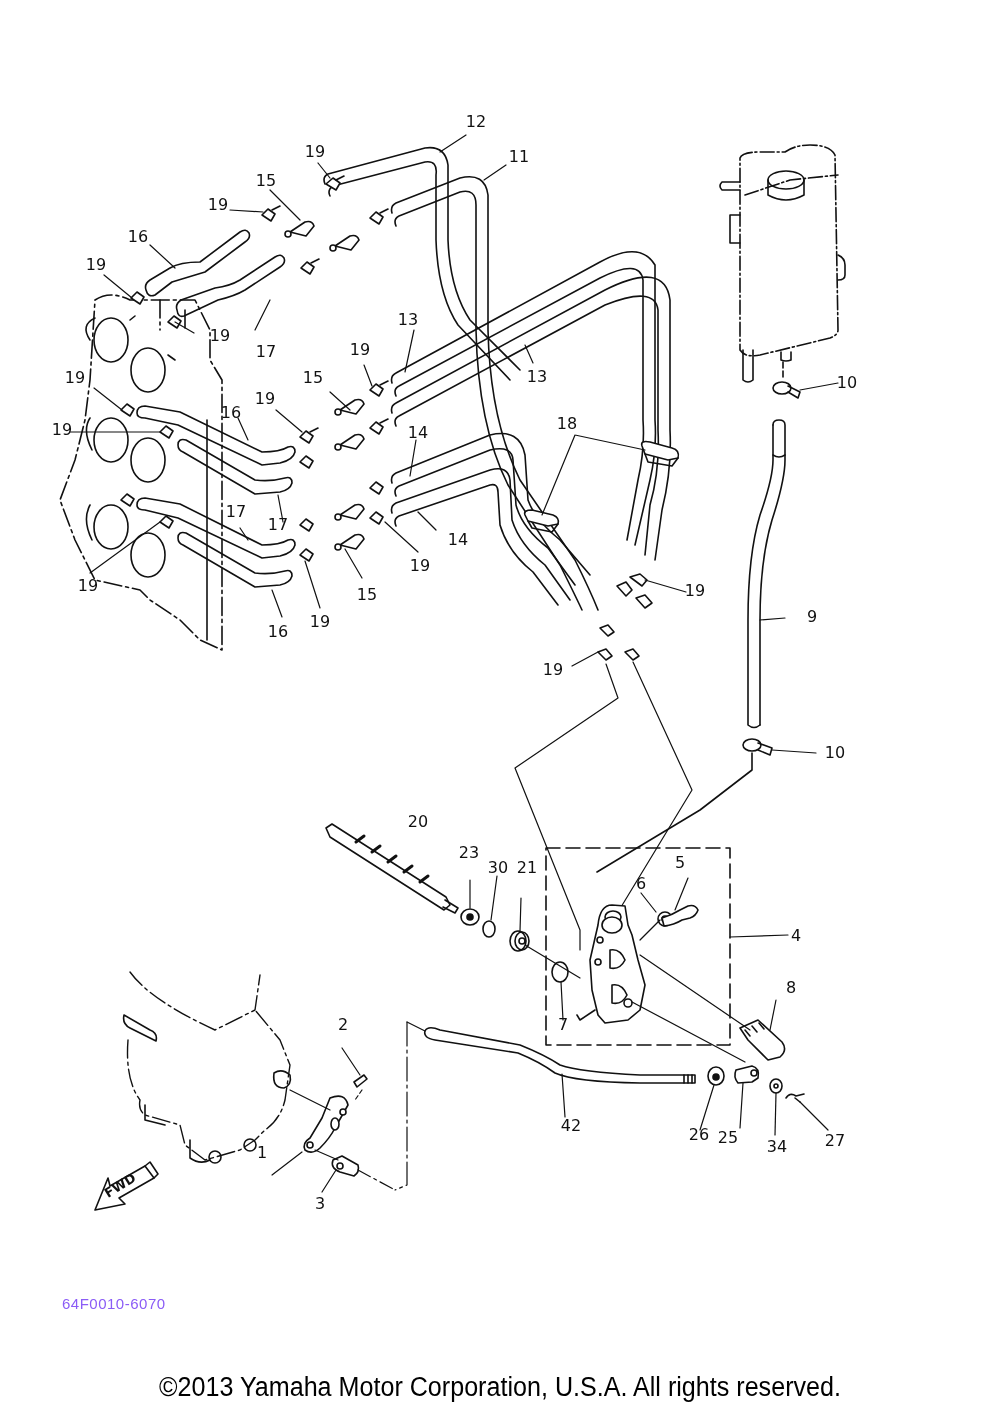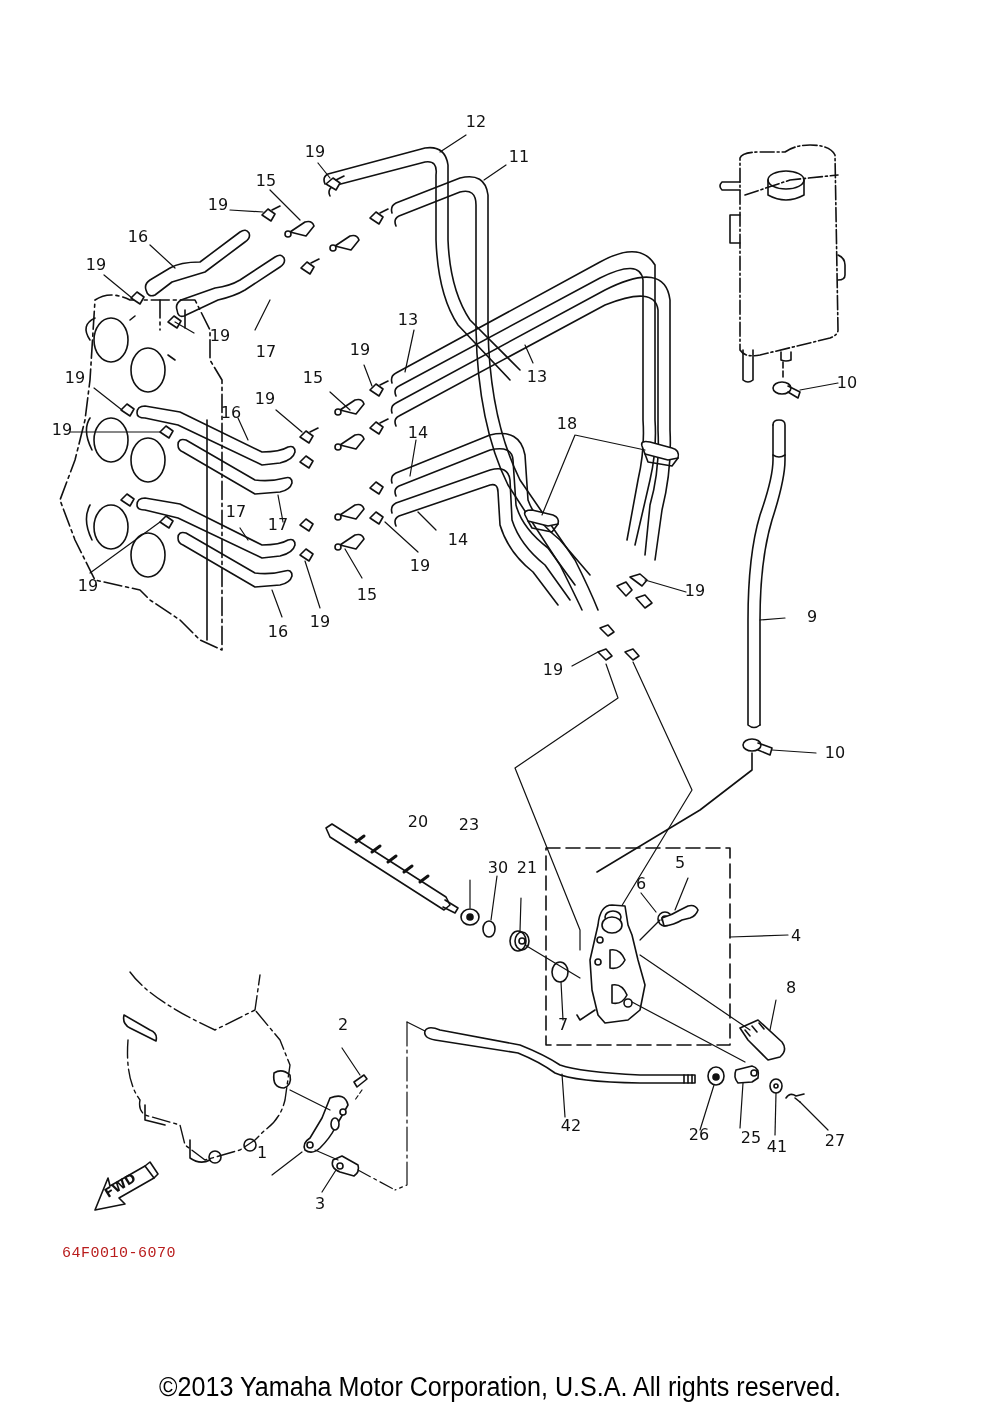--- a/index.html
+++ b/index.html
@@ -1,20 +1,20 @@
 <!DOCTYPE html>
 <html><head>
 <meta charset="utf-8">
 <style>
   html, body { margin: 0; padding: 0; background: #ffffff; }
   body { width: 1000px; height: 1423px; position: relative; overflow: hidden; font-family: "Liberation Sans", sans-serif; }
   #diagram { position: absolute; left: 0; top: 0; width: 1000px; height: 1423px; }
   #diagram svg { position: absolute; left: 0; top: 0; }
   .callout { position: absolute; font-family: "DejaVu Sans", sans-serif; font-size: 16px; color: #111; line-height: 1; transform: translate(-50%, -50%); white-space: nowrap; cursor: pointer; }
-  .drawing-code { position: absolute; left: 62px; top: 1245px; font-family: Liberation Mono, monospace; font-size: 15px; color: #b91c1c; letter-spacing: 0.5px; }
+  .drawing-code { position: absolute; left: 62px; top: 1295px; font-family: Liberation Sans, sans-serif; font-size: 15px; color: #8b5cf6; letter-spacing: 0.5px; }
   .copyright { position: absolute; left: 0; width: 1000px; top: 1372px; text-align: center; font-family: "Liberation Sans", sans-serif; font-size: 27px; color: #000; transform: scaleX(0.93); }
   .fwd-label { position: absolute; left: 103px; top: 1178px; font-family: "DejaVu Sans", sans-serif; font-weight: bold; font-size: 13px; transform: rotate(-32deg); color: #111; }
 </style>
 </head>
 <body>
 
 <div id="diagram">
   <svg width="1000" height="1423" viewBox="0 0 1000 1423" fill="none" stroke="#111" stroke-width="1.6" stroke-linecap="round" stroke-linejoin="round">
 
     <g>
@@ -373,23 +373,23 @@
   <span class="callout" style="left:75px;top:378px">19</span>
   <span class="callout" style="left:62px;top:430px">19</span>
   <span class="callout" style="left:88px;top:586px">19</span>
   <span class="callout" style="left:320px;top:622px">19</span>
   <span class="callout" style="left:420px;top:566px">19</span>
   <span class="callout" style="left:695px;top:591px">19</span>
   <span class="callout" style="left:553px;top:670px">19</span>
   <span class="callout" style="left:418px;top:822px">20</span>
   <span class="callout" style="left:527px;top:868px">21</span>
   <span class="callout" style="left:498px;top:868px">30</span>
-  <span class="callout" style="left:469px;top:825px">23</span>
+  <span class="callout" style="left:469px;top:853px">23</span>
   <span class="callout" style="left:571px;top:1126px">42</span>
-  <span class="callout" style="left:751px;title:;top:1138px">25</span>
+  <span class="callout" style="left:728px;title:;top:1138px">25</span>
   <span class="callout" style="left:699px;top:1135px">26</span>
   <span class="callout" style="left:835px;top:1141px">27</span>
-  <span class="callout" style="left:777px;top:1147px">41</span>
+  <span class="callout" style="left:777px;top:1147px">34</span>
 
   <span class="fwd-label">FWD</span>
   <div class="drawing-code">64F0010-6070</div>
   <div class="copyright">©2013 Yamaha Motor Corporation, U.S.A. All rights reserved.</div>
 </div>
 
 </body></html>

